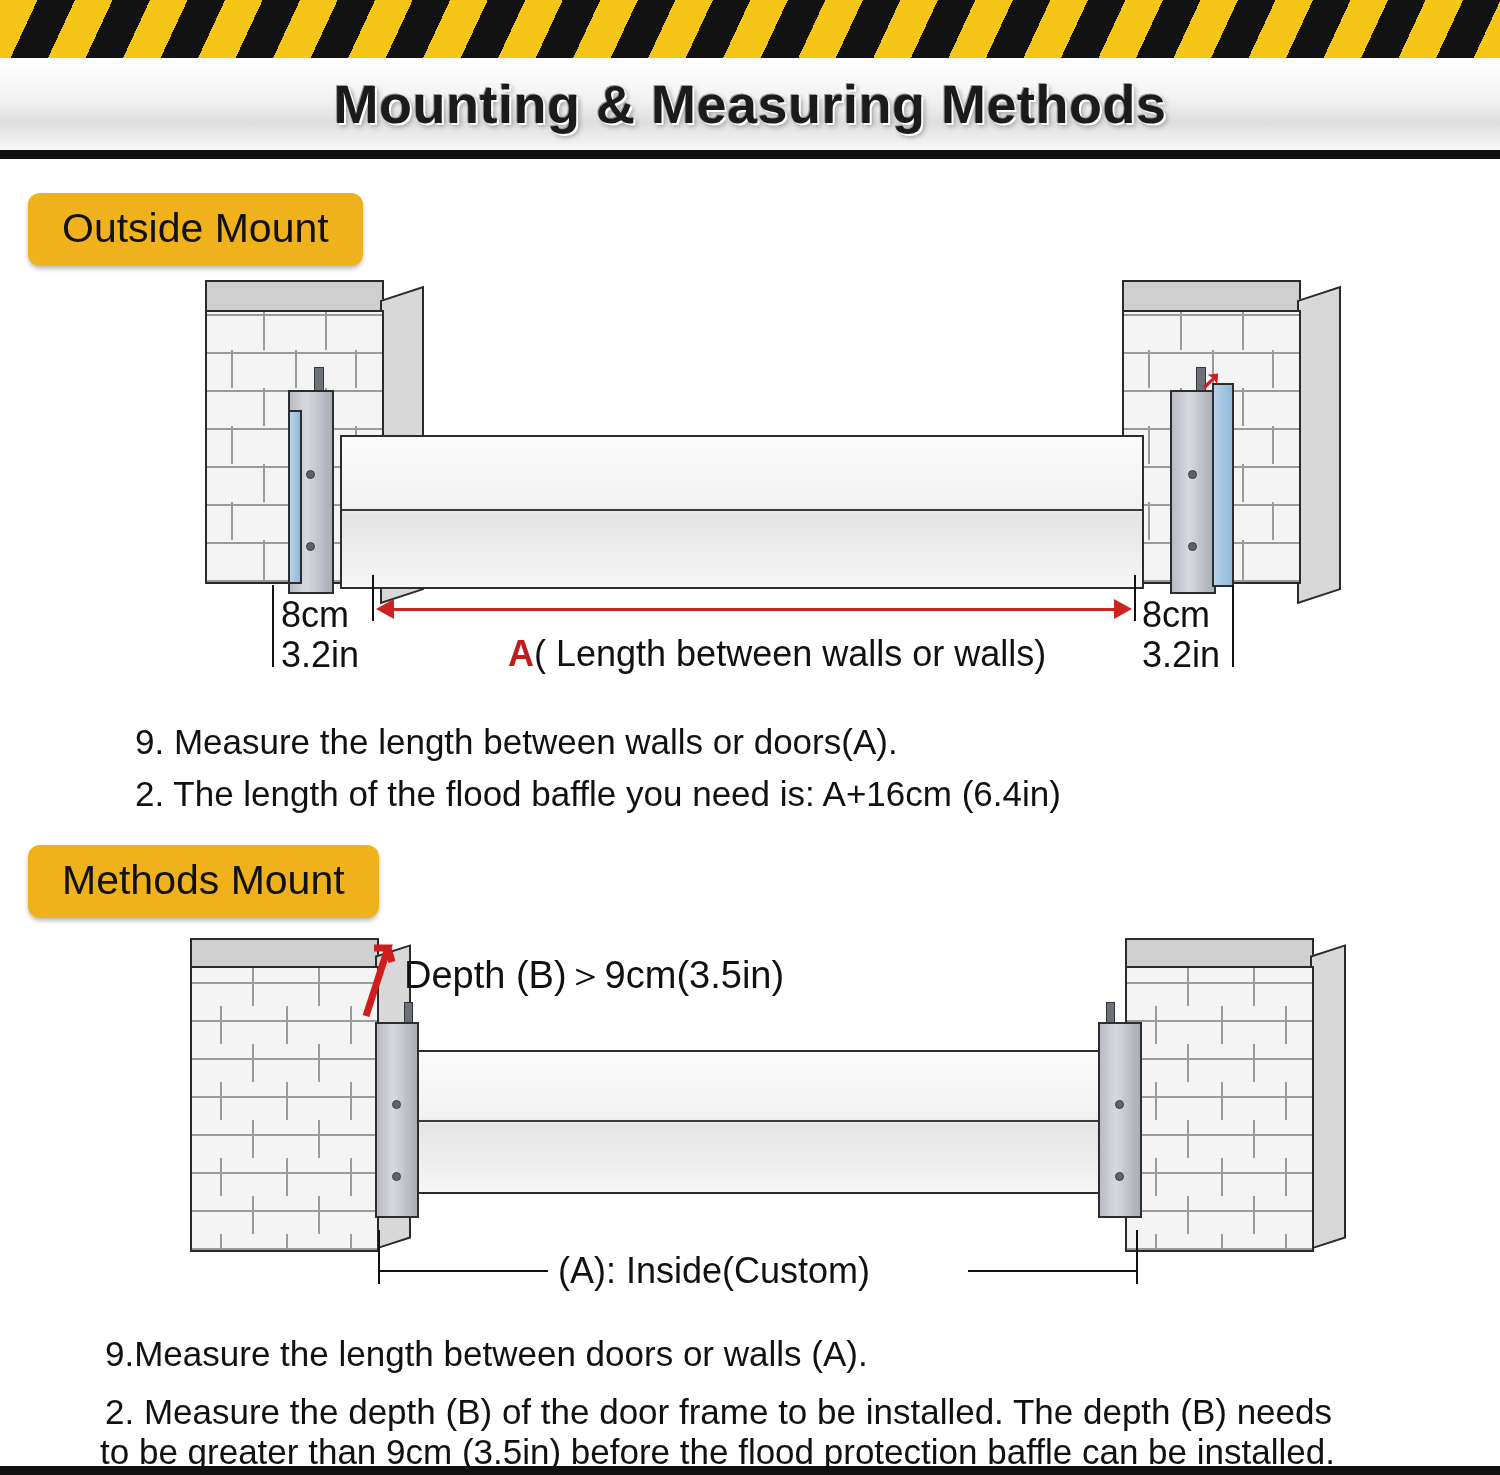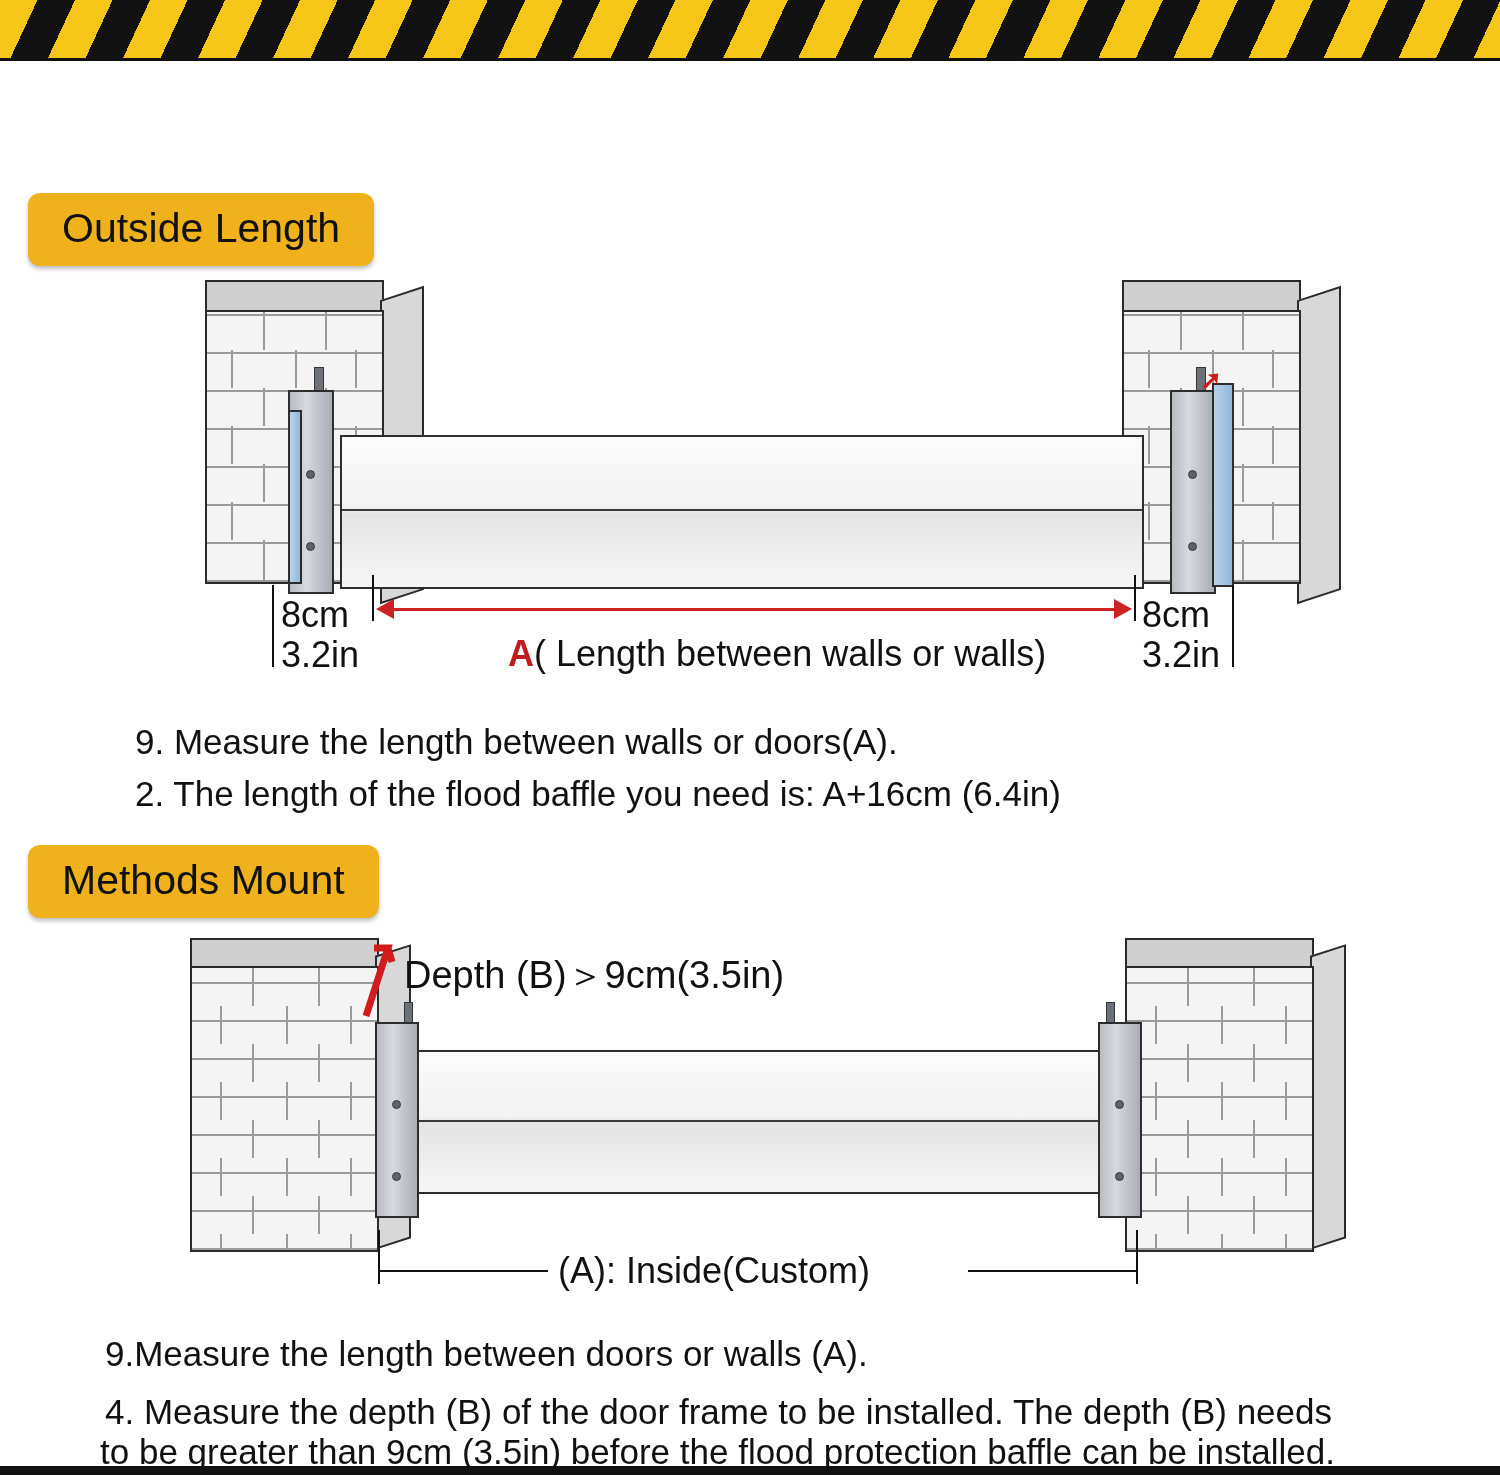--- a/index.html
+++ b/index.html
@@ -177,23 +177,26 @@
   .bottom-rule {
     position:absolute;
     left:0; top:1466px; width:1500px; height:9px; background:#111;
   }
 </style>
 </head>
 <body>
 
 <div class="banner">
   <div class="hazard-strip"></div>
+  <div class="title-bar">
+    <div class="title-text">Mounting &amp; Measuring Methods</div>
+  </div>
 </div>
 
-<div class="pill" id="pill-outside">Outside Length</div>
+<div class="pill" id="pill-outside">Outside Mount</div>
 
 <div class="stage" style="left:0;top:275px;width:1500px;height:420px;">
 
   <div class="cap-top" style="left:205px;top:5px;width:175px;height:30px;"></div>
   <div class="cap" style="left:380px;top:18px;width:40px;height:300px;transform:skewY(-18deg);"></div>
   <div class="brick-col" style="left:205px;top:35px;width:175px;height:270px;">
     <div class="vjoint" style="left:56px;top:0;height:38px;"></div>
     <div class="vjoint" style="left:118px;top:0;height:38px;"></div>
     <div class="vjoint" style="left:24px;top:38px;height:38px;"></div>
     <div class="vjoint" style="left:88px;top:38px;height:38px;"></div>
@@ -352,16 +355,16 @@
   <div class="tick-b" style="left:378px;top:300px;height:54px;"></div>
   <div class="tick-b" style="left:1136px;top:300px;height:54px;"></div>
   <div class="hline" style="left:378px;top:340px;width:170px;"></div>
   <div class="hline" style="left:968px;top:340px;width:170px;"></div>
 </div>
 
 <div class="txt" style="left:404px;top:950px;font-size:38px;">Depth (B)＞9cm(3.5in)</div>
 <div class="txt" style="left:558px;top:1250px;font-size:36px;">(A): Inside(Custom)</div>
 
 <div class="txt" style="left:105px;top:1334px;font-size:35px;">9.Measure the length between doors or walls (A).</div>
-<div class="txt" style="left:105px;top:1392px;font-size:35px;">4. Measure the depth (B) of the door frame to be installed. The depth (B) needs</div>
+<div class="txt" style="left:105px;top:1392px;font-size:35px;">2. Measure the depth (B) of the door frame to be installed. The depth (B) needs</div>
 <div class="txt" style="left:100px;top:1432px;font-size:35px;">to be greater than 9cm (3.5in) before the flood protection baffle can be installed.</div>
 
 <div class="bottom-rule"></div>
 
 </body></html>

